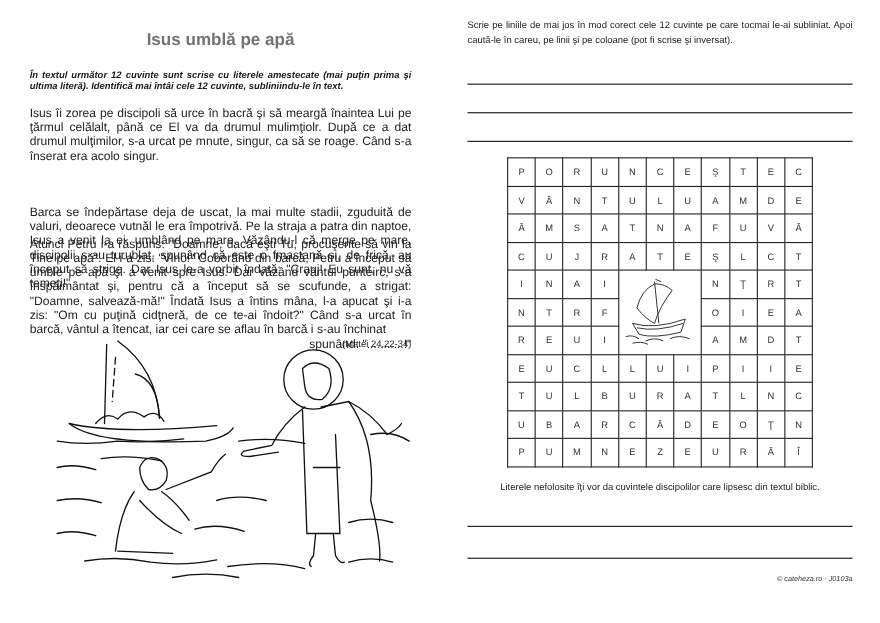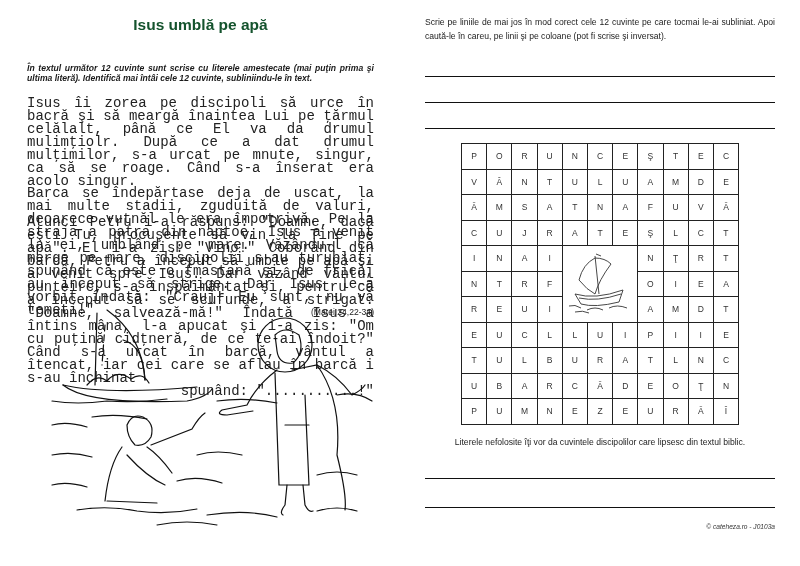--- a/index.html
+++ b/index.html
@@ -1,23 +1,23 @@
 <!DOCTYPE html>
 <html><head>
 <meta charset="utf-8">
 <style>
   html, body { margin: 0; padding: 0; background: #ffffff; }
   body { width: 800px; height: 566px; position: relative; overflow: hidden;
          font-family: "Liberation Sans", "DejaVu Sans", sans-serif; color: #1a1a1a; }
   .left { position: absolute; left: 27px; top: 0; width: 347px; }
-  .title { position: absolute; left: 0; top: 16px; width: 347px; text-align: center;
-           font-weight: bold; font-size: 15.5px; color: #14532d; }
+  .title { position: absolute; left: 0; top: 28px; width: 347px; text-align: center;
+           font-weight: bold; font-size: 15.5px; color: #737373; }
   .intro { position: absolute; left: 0; top: 63px; width: 347px; font-style: italic; font-weight: bold;
            font-size: 8.6px; line-height: 10px; text-align: justify; }
-  .para { position: absolute; left: 0; width: 347px; font-size: 14px; line-height: 13px; text-align: justify; color: #222; font-family: Liberation Mono, monospace; }
+  .para { position: absolute; left: 0; width: 347px; font-size: 11px; line-height: 13px; text-align: justify; color: #222; }
   .p1 { top: 97px; }
   .p2 { top: 143px; margin-top: 44px; }
   .p3 { top: 216px; }
   .p3 .last { display: block; text-align: right; }
   .ref { position: absolute; right: 0; top: 307px; font-size: 8.6px; color: #222; }
   .illus { position: absolute; left: 20px; top: 305px; width: 340px; height: 230px; }
 
   .right { position: absolute; left: 425px; top: 0; width: 350px; }
   .instr { position: absolute; left: 0; top: 16px; width: 350px; font-size: 8.6px; line-height: 13.5px; text-align: justify; color: #222; }
   .wline { position: absolute; left: 0; width: 350px; height: 0; border-top: 1.3px solid #111; }

